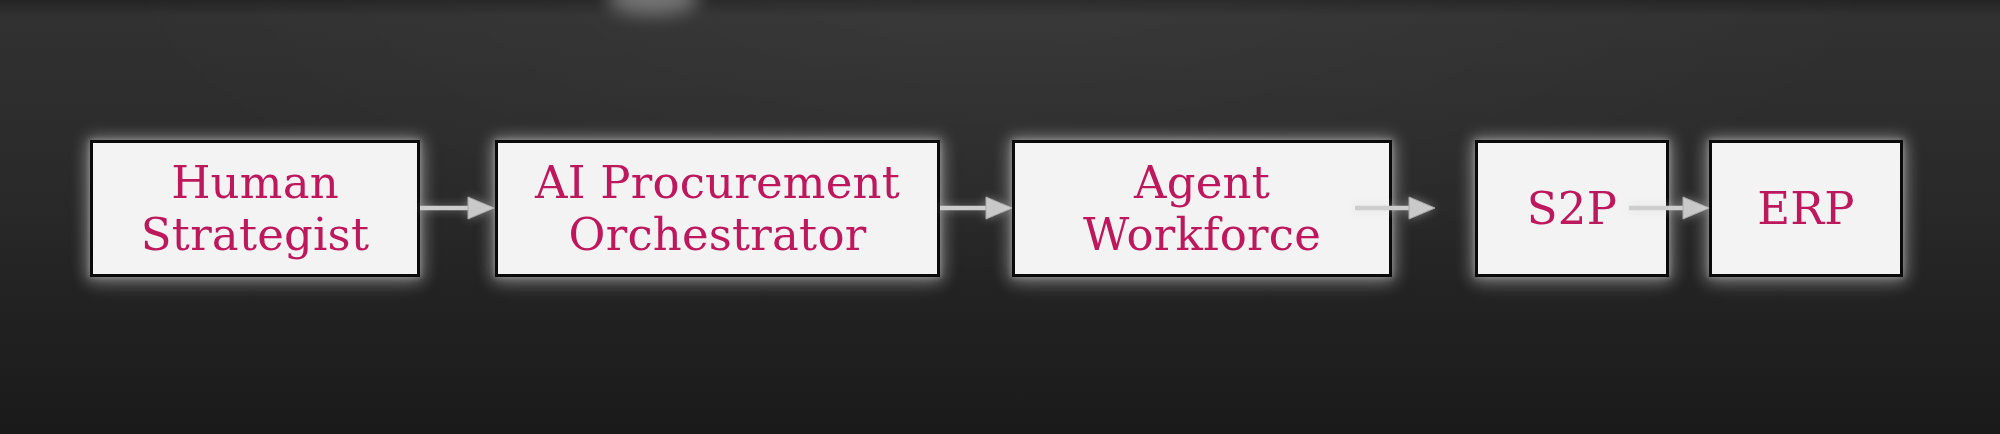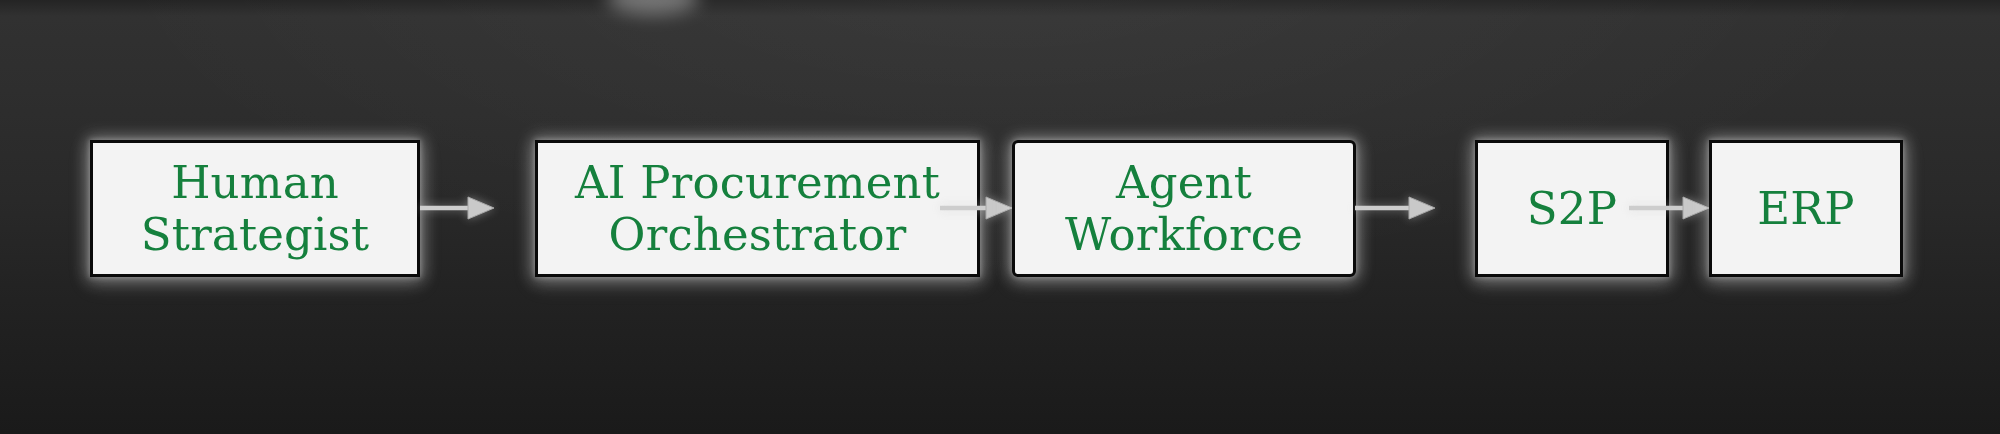--- a/index.html
+++ b/index.html
@@ -41,27 +41,27 @@
     justify-content: center;
     text-align: center;
     box-shadow:
       0 0 15px 3px rgba(228,228,228,0.40),
       0 0 5px 1px rgba(228,228,228,0.28),
       0 6px 20px rgba(210,210,210,0.22);
   }
   .node .label {
     font-size: 45px;
     line-height: 52px;
-    color: #15803d;
+    color: #be185d;
     padding: 0 10px;
     letter-spacing: 0.2px;
   }
   .n1 { left: 90px;   width: 330px; }
-  .n2 { left: 495px;  width: 445px; margin-left: 40px; }
-  .n3 { left: 1012px; width: 344px; border-radius: 6px; }
+  .n2 { left: 495px;  width: 445px; }
+  .n3 { left: 1012px; width: 380px; }
   .n4 { left: 1435px; width: 194px; margin-left: 40px; }
   .n5 { left: 1709px; width: 194px; }
 
   .connector {
     position: absolute;
     top: 194px;
     height: 28px;
     filter: drop-shadow(0 0 5px rgba(205,205,205,0.45));
   }
   .c1 { left: 420px;  width: 74px; }

